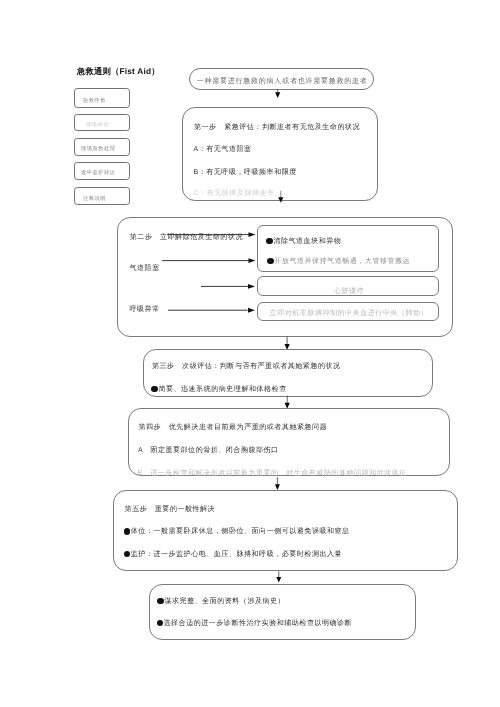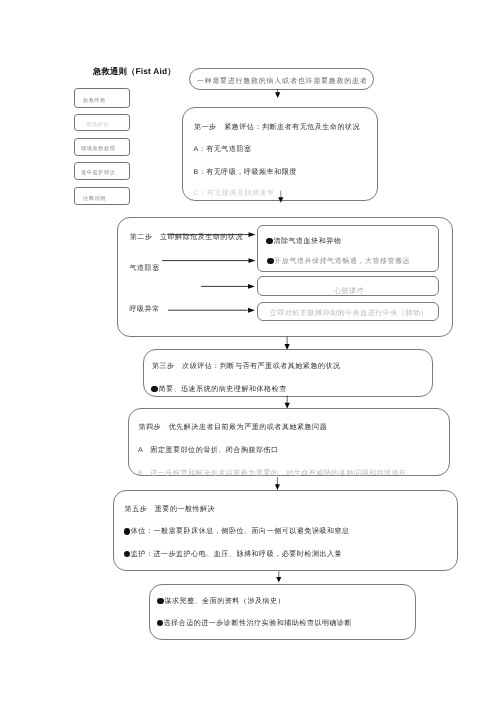--- a/index.html
+++ b/index.html
@@ -3,21 +3,21 @@
 <meta charset="utf-8">
 <title>急救通则（Fist Aid）</title>
 <style>
   html,body{margin:0;padding:0;background:#ffffff;}
   body{width:500px;height:707px;overflow:hidden;
        font-family:"Liberation Sans",sans-serif;
        -webkit-font-smoothing:antialiased;text-rendering:geometricPrecision;}
   .page{position:relative;width:500px;height:707px;background:#fff;will-change:transform;}
 
   .doc-title{position:absolute;left:77px;top:67px;font-size:8.3px;font-weight:bold;
-             color:#111;letter-spacing:0.2px;white-space:nowrap;line-height:1;margin-left:16px;}
+             color:#111;letter-spacing:0.2px;white-space:nowrap;line-height:1;}
 
   .rbox{position:absolute;box-sizing:border-box;background:#fff;
         border:1px solid #7a7a7a;border-radius:13px;}
 
   .txt{position:absolute;white-space:nowrap;font-size:7.05px;letter-spacing:0.5px;
        line-height:1;color:#2e2e2e;}
   .bul{display:inline-block;width:6.3px;height:6.3px;border-radius:50%;
        background:#111;vertical-align:-1.1px;margin-right:0.7px;}
   .txt.faint{color:#8e8e8e;}
   .txt.vfaint{color:#b9b9b9;}

